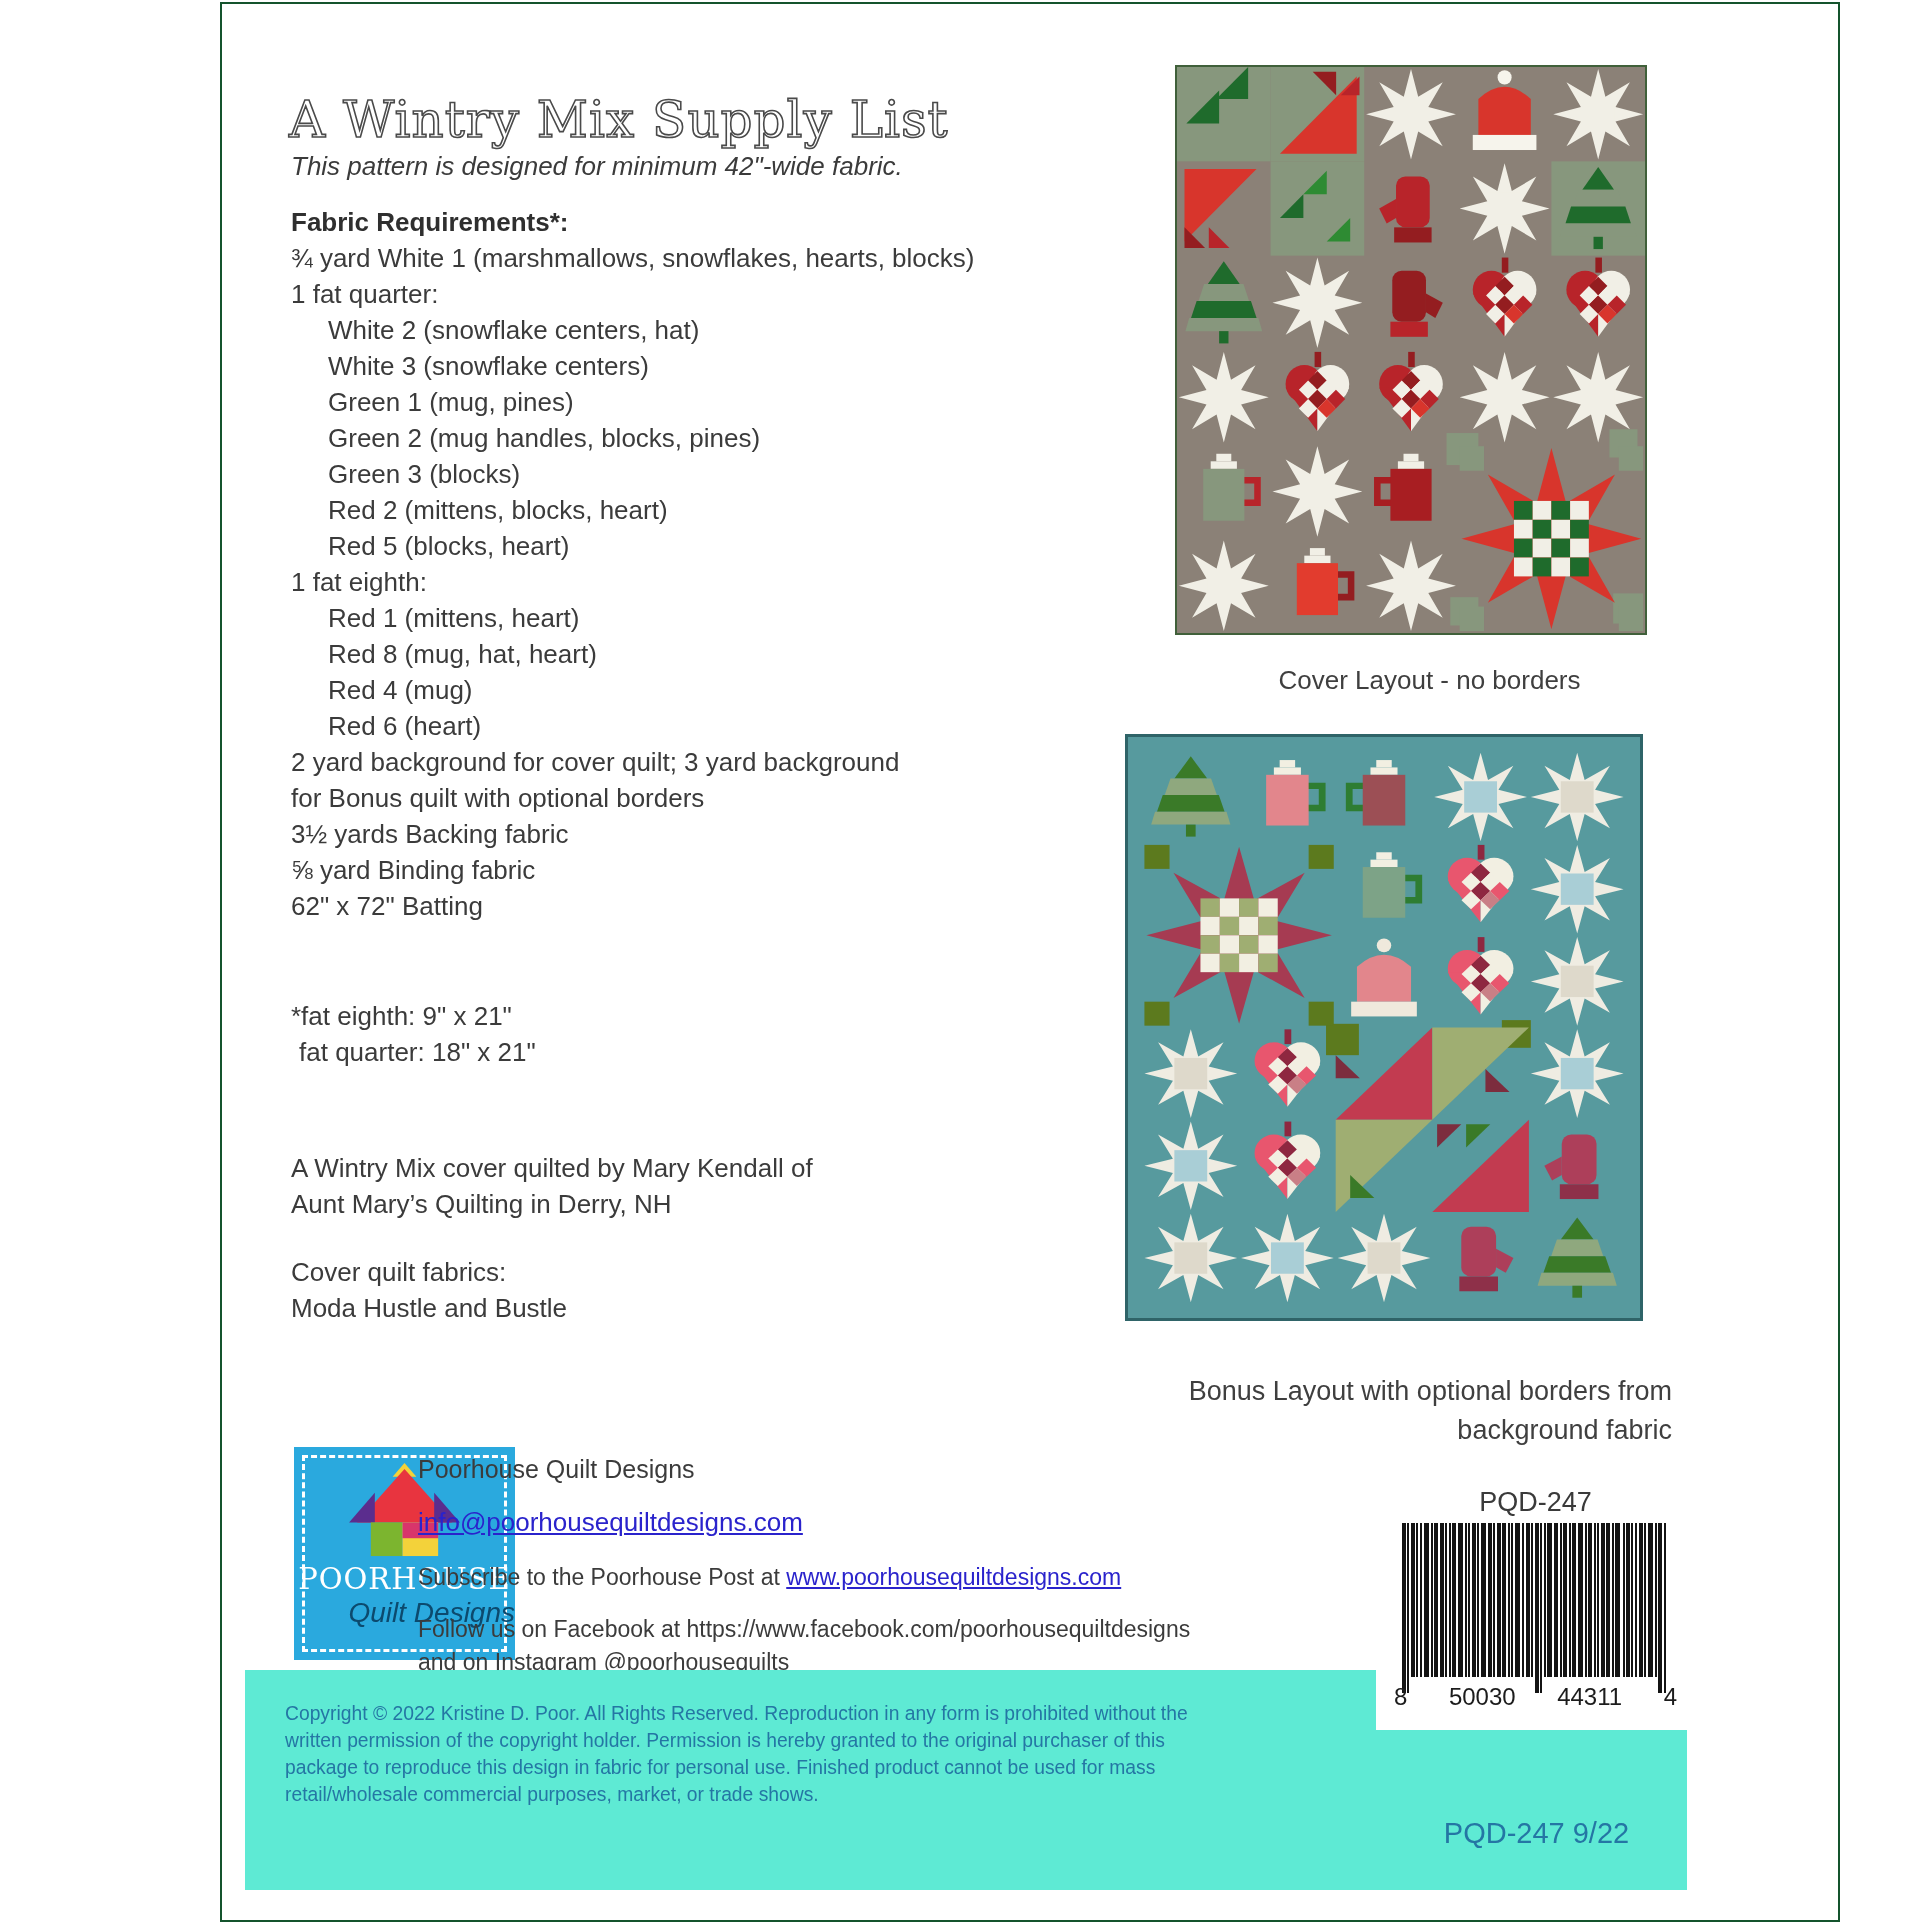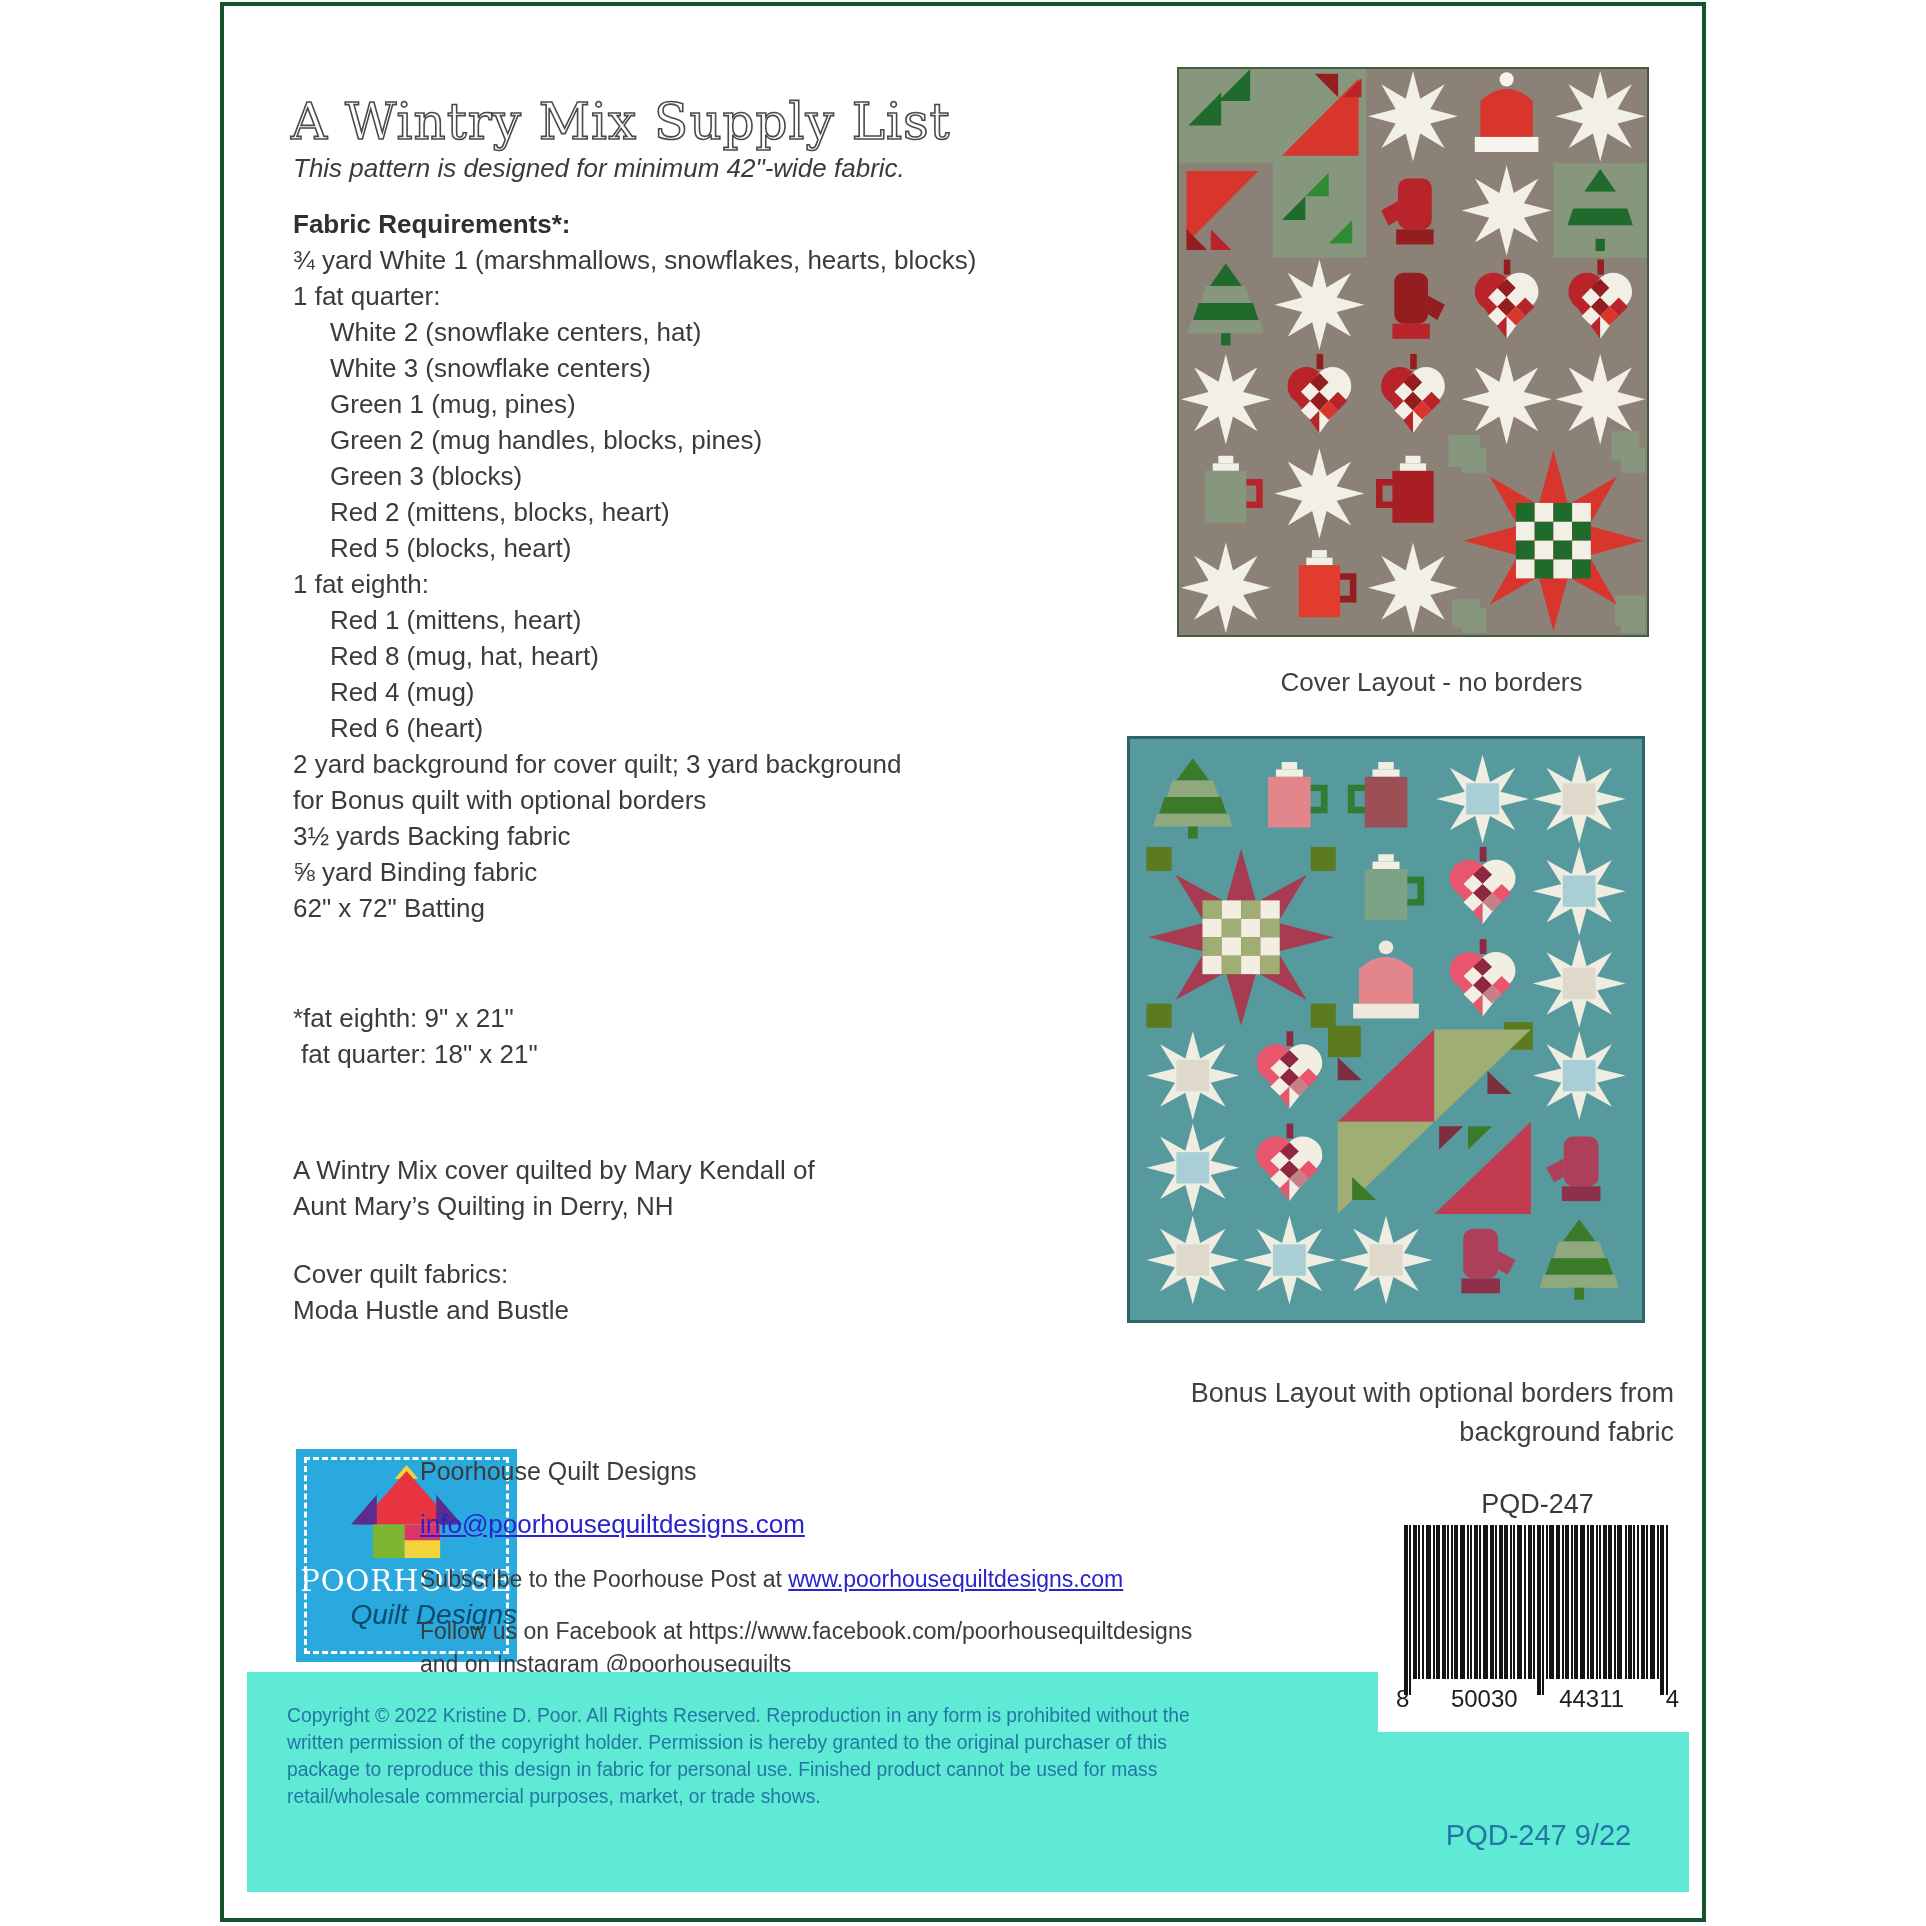--- a/index.html
+++ b/index.html
@@ -1,17 +1,17 @@
 <!DOCTYPE html>
 <html><head>
 <meta charset="utf-8">
 <style>
   html,body{margin:0;padding:0;background:#ffffff;width:1927px;height:1927px;overflow:hidden;}
   body{font-family:"Liberation Sans", sans-serif;color:#3b3b3b;}
-  .page{position:absolute;left:220px;top:2px;width:1486px;height:1920px;background:#fff;border:4px solid #14532d;box-sizing:border-box;}
+  .page{position:absolute;left:220px;top:2px;width:1620px;height:1920px;background:#fff;border:2px solid #14532d;box-sizing:border-box;}
   .abs{position:absolute;}
   .title{font-family:"DejaVu Serif", serif;font-size:50px;letter-spacing:1px;color:rgba(255,255,255,0.93);-webkit-text-stroke:1.6px #4a4a4a;white-space:nowrap;}
   .subtitle{font-size:26px;color:#3b3b3b;white-space:nowrap;}
   .fabric{font-size:26px;line-height:36px;white-space:nowrap;}
   .fabric .hd{font-weight:bold;color:#2f2f2f;}
   .fabric .ind{padding-left:37px;}
   .lines26{font-size:26px;line-height:36px;white-space:nowrap;}
   .caption{font-size:26px;color:#3f3f3f;}
   .caption2{font-size:27px;color:#3f3f3f;line-height:39px;text-align:right;}
   .quilt{box-sizing:border-box;}

